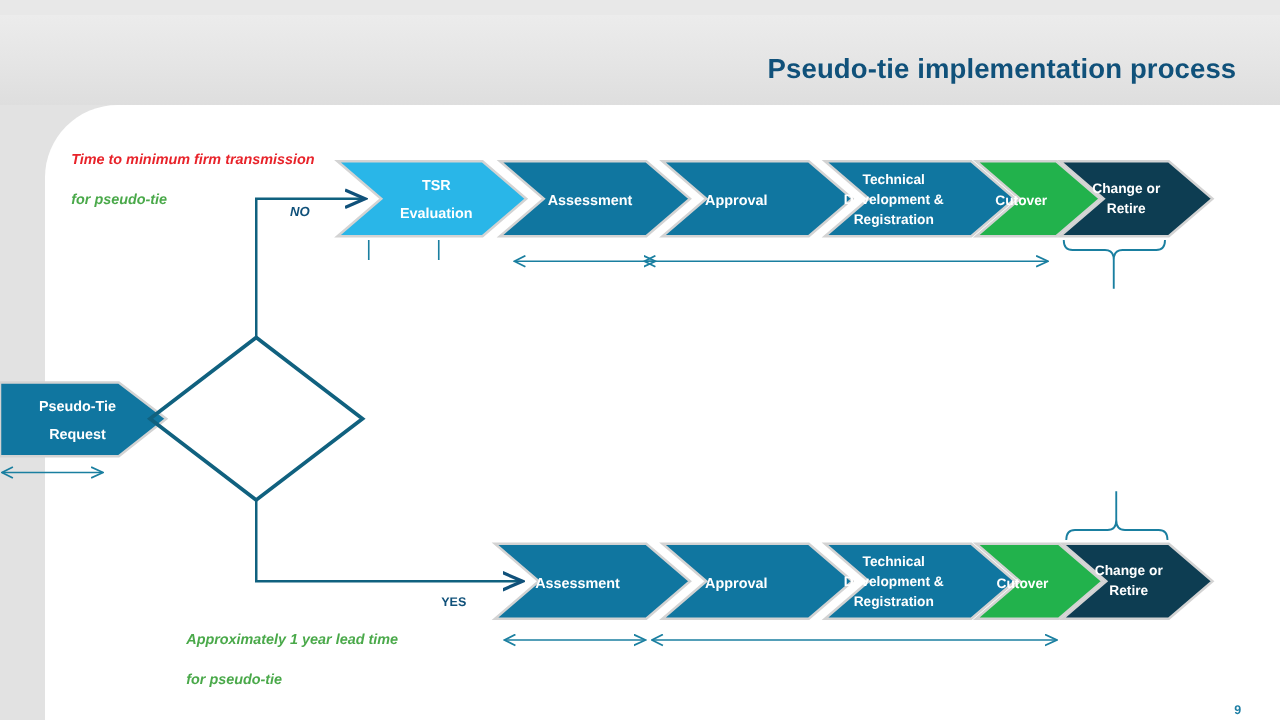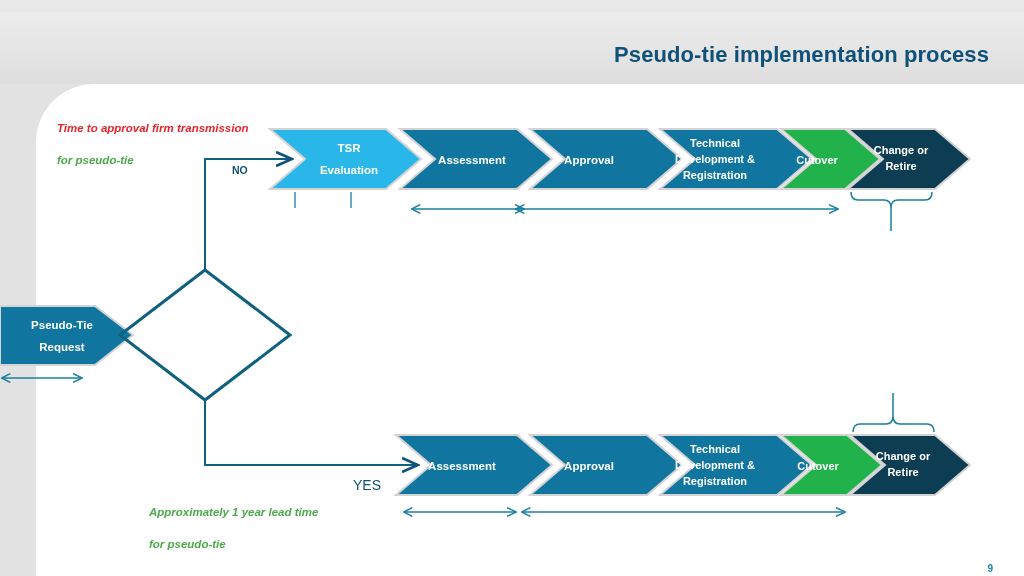--- a/index.html
+++ b/index.html
@@ -48,22 +48,22 @@
 
   .note-85{left:18px;top:381px;font-size:11.5px;font-weight:bold;color:#10517a;}
   .note-25d{left:18px;top:413px;font-size:9.5px;line-height:13px;font-weight:bold;color:#10517a;}
 
   .note-approx-bottom{left:149px;top:476px;}
   .note-approx-bottom span{display:block;color:#4aa94a;}
 
   .note-45bot{left:431px;top:509px;font-size:11px;font-weight:bold;color:#10517a;}
   .note-150bot{left:541px;top:511px;font-size:11.5px;line-height:16.5px;font-weight:bold;color:#10517a;}
 
-  .label-no{left:232px;top:152px;font-size:10.5px;font-weight:bold;color:#10517a;position:absolute;}
-  .label-yes{left:353px;top:465px;font-size:14px;font-weight:normal;color:#10517a;position:absolute;}
+  .label-no{left:232px;top:152px;font-size:10.5px;font-weight:bold;color:#10517a;position:absolute;font-style:italic;}
+  .label-yes{left:353px;top:465px;font-size:10px;font-weight:bold;color:#10517a;position:absolute;}
 
   .diamond-text{position:absolute;left:165px;top:272px;width:80px;
       font-size:8.6px;line-height:11.4px;font-weight:bold;color:#10517a;text-align:center;}
 
   svg.layer{position:absolute;left:0;top:0;width:1024px;height:576px;}
   .chev-label{font-family:"Liberation Sans",sans-serif;font-weight:bold;fill:#ffffff;}
 </style>
 </head>
 <body>
 
@@ -183,21 +183,21 @@
     <g>
       <text class="chev-label" x="62" y="317" font-size="11.5" text-anchor="middle">Pseudo-Tie</text>
       <text class="chev-label" x="62" y="339" font-size="11.5" text-anchor="middle">Request</text>
     </g>
   </svg>
 
   <div class="bg-gray-corner"></div>
   <div class="bg-corner-mask"></div>
 
   <div class="note note-topleft ital">
-    <span class="l1">Time to approval firm transmission</span>
+    <span class="l1">Time to minimum firm transmission</span>
     <span class="l2">for pseudo-tie</span>
   </div>
 
   <div class="note-oatt">Per Duke Energy Joint OATT
 to arrange firm transmission
 service: minimum 60 days
 lead time + potential study
 time + potential facilities
 upgrade time</div>
 

